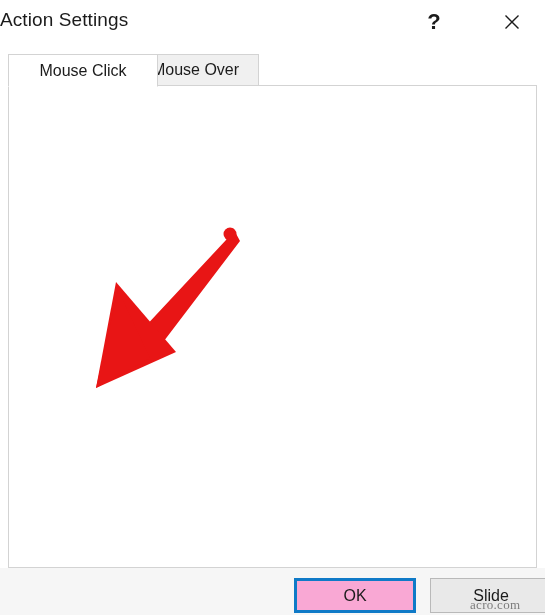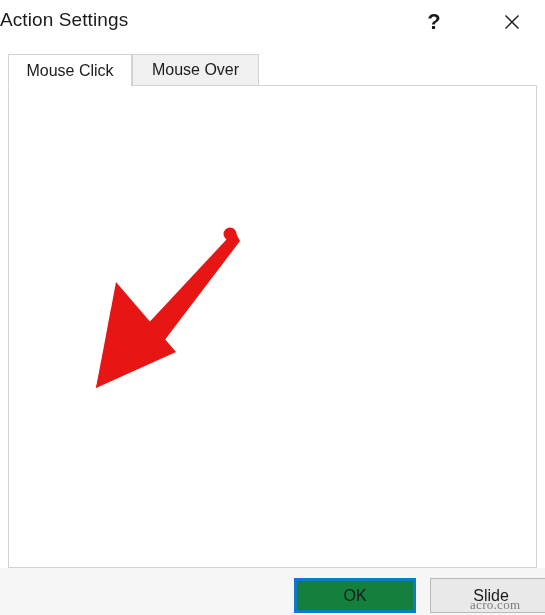--- a/index.html
+++ b/index.html
@@ -16,21 +16,21 @@
   .title-text{position:absolute;left:0;top:9px;font-size:19px;color:#1b1b1b;letter-spacing:.1px;}
   .tb-btn{position:absolute;top:4px;width:46px;height:36px;display:flex;align-items:center;justify-content:center;color:#1b1b1b;background:transparent;border:0;}
   .tb-help{left:411px;font-size:22px;font-weight:600;}
   .tb-close{left:489px;font-size:23px;font-weight:300;line-height:1;}
   .tb-close svg{display:block;}
 
   
   .tabstrip{position:absolute;left:8px;top:54px;width:529px;height:32px;}
   .tab{position:absolute;top:0;height:32px;display:flex;align-items:center;justify-content:center;
        font-size:16px;color:#1b1b1b;box-sizing:border-box;}
-  .tab-active{left:0;width:124px;background:#ffffff;border:1px solid #d3d3d3;border-bottom:1px solid #ffffff;z-index:3;height:33px;}
+  .tab-active{left:0;width:150px;background:#ffffff;border:1px solid #d3d3d3;border-bottom:1px solid #ffffff;z-index:3;height:33px;}
   .tab-inactive{left:124px;width:127px;background:#f0f0f0;border:1px solid #d3d3d3;z-index:2;}
   .tabpanel{position:absolute;left:8px;top:85px;width:529px;height:483px;
             background:#ffffff;border:1px solid #d3d3d3;box-sizing:border-box;z-index:1;}
 
   
   .groupbox{position:absolute;left:28px;top:127px;width:490px;height:325px;
             border:1px solid #d8d8d8;box-sizing:border-box;}
   .group-label{position:absolute;left:38px;top:113px;background:#ffffff;padding:0 6px;font-size:16px;color:#1b1b1b;}
 
   
@@ -65,21 +65,21 @@
   .hl-combo{position:absolute;left:72px;top:213px;width:446px;height:30px;box-sizing:border-box;
             border:1px solid #8e8e8e;display:flex;background:#ffffff;}
   .hl-combo .hl-val{flex:1;background:#2196e8;color:#fff;font-size:16px;display:flex;align-items:center;padding-left:9px;}
   .hl-combo .hl-btn{width:34px;background:#c9c9c9;border-left:1px solid #b0b0b0;display:flex;align-items:center;justify-content:center;}
 
   .btn{position:absolute;box-sizing:border-box;display:flex;align-items:center;justify-content:center;
        font-size:16px;background:#e0e0e0;border:1px solid #b7b7b7;color:#1b1b1b;}
   .btn.disabled{color:#9a9a9a;border:1px solid #c4c4c4;background:#dedede;}
   .btn u{text-decoration:underline;}
 
-  .btn-ok{left:294px;top:578px;width:122px;height:35px;background:#15803d;border:3px solid #0f7ac7;}
+  .btn-ok{left:294px;top:578px;width:122px;height:35px;background:#f9a8d4;border:3px solid #0f7ac7;}
   .btn-cancel{left:430px;top:578px;width:122px;height:35px;background:#e9e9e9;border:1px solid #b9b9b9;}
 
   .footer{position:absolute;left:0;top:568px;width:545px;height:47px;background:#f6f6f6;}
 
   .chev{display:block;}
 
   
   .arrow-layer{position:absolute;left:0;top:0;width:545px;height:615px;pointer-events:none;z-index:40;}
 
   .watermark{position:absolute;left:470px;top:597px;font-size:13px;color:#7c7c7c;letter-spacing:.3px;

